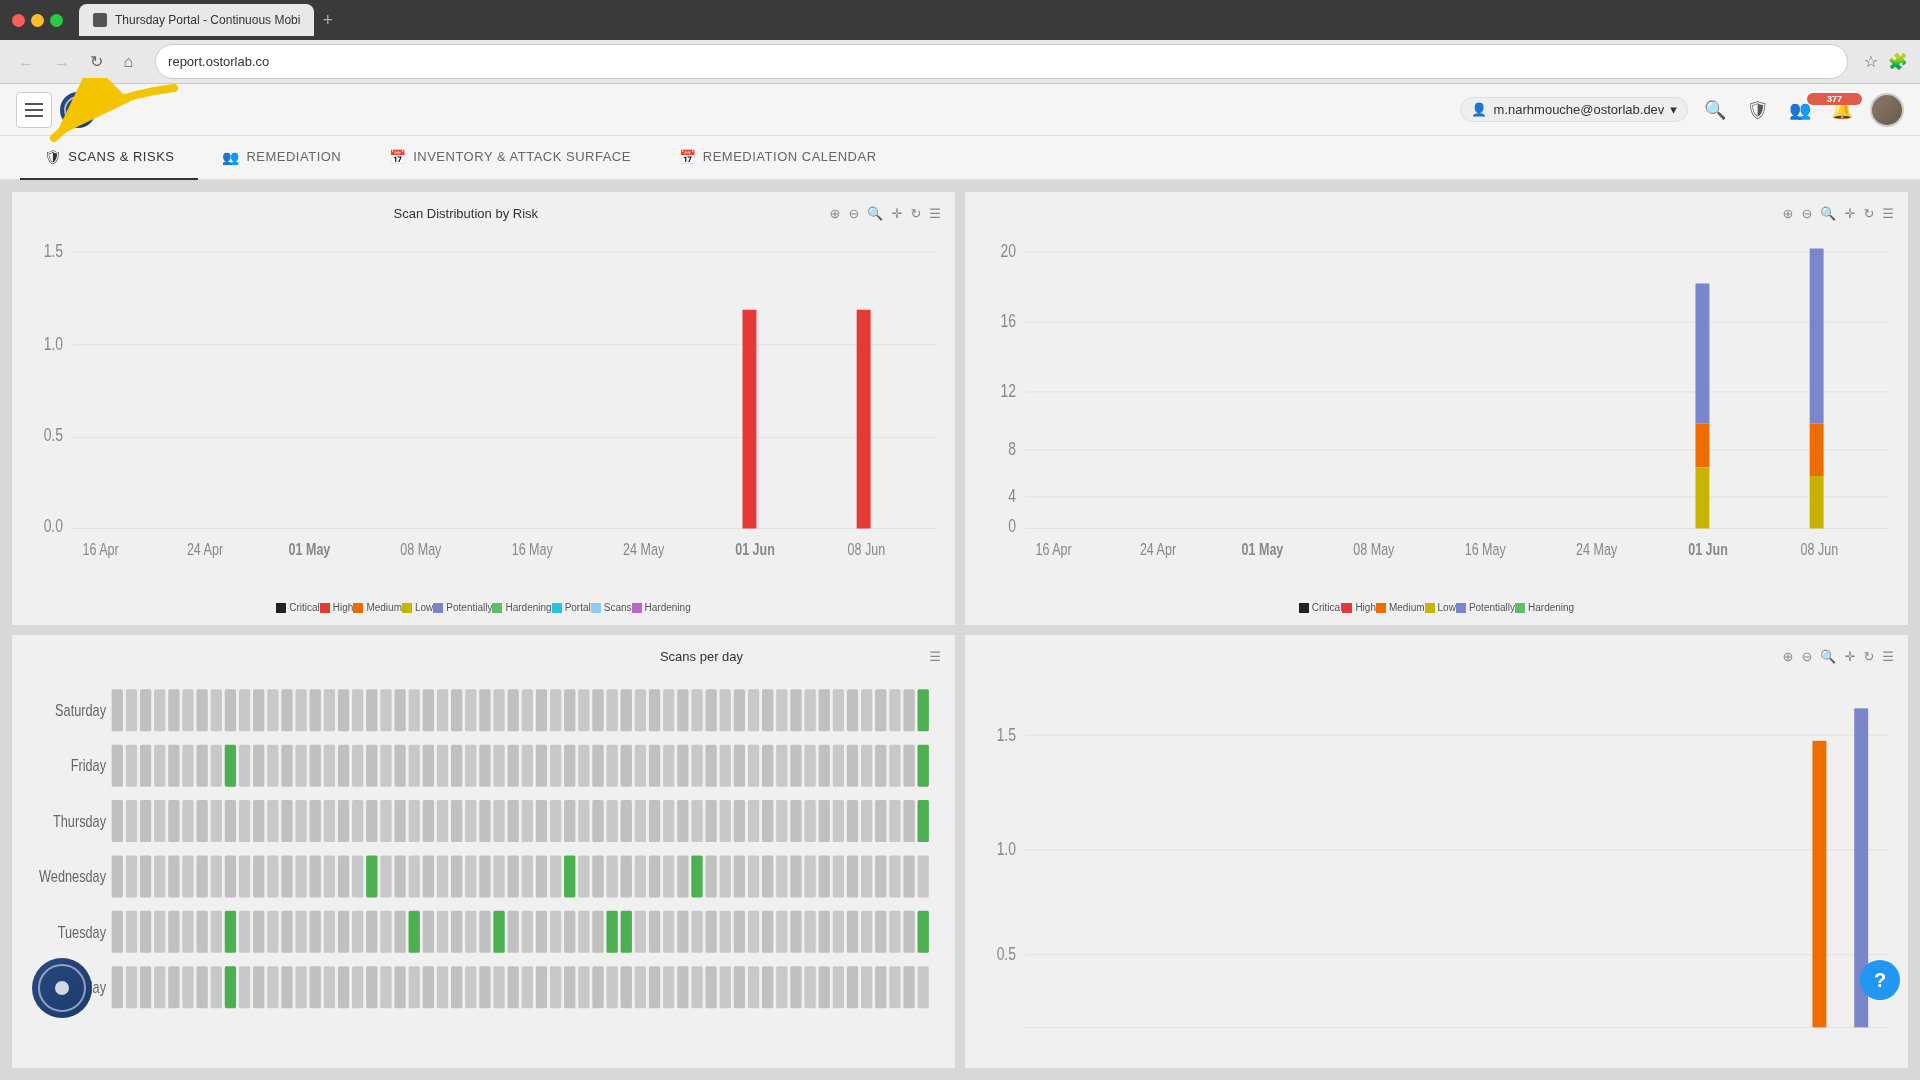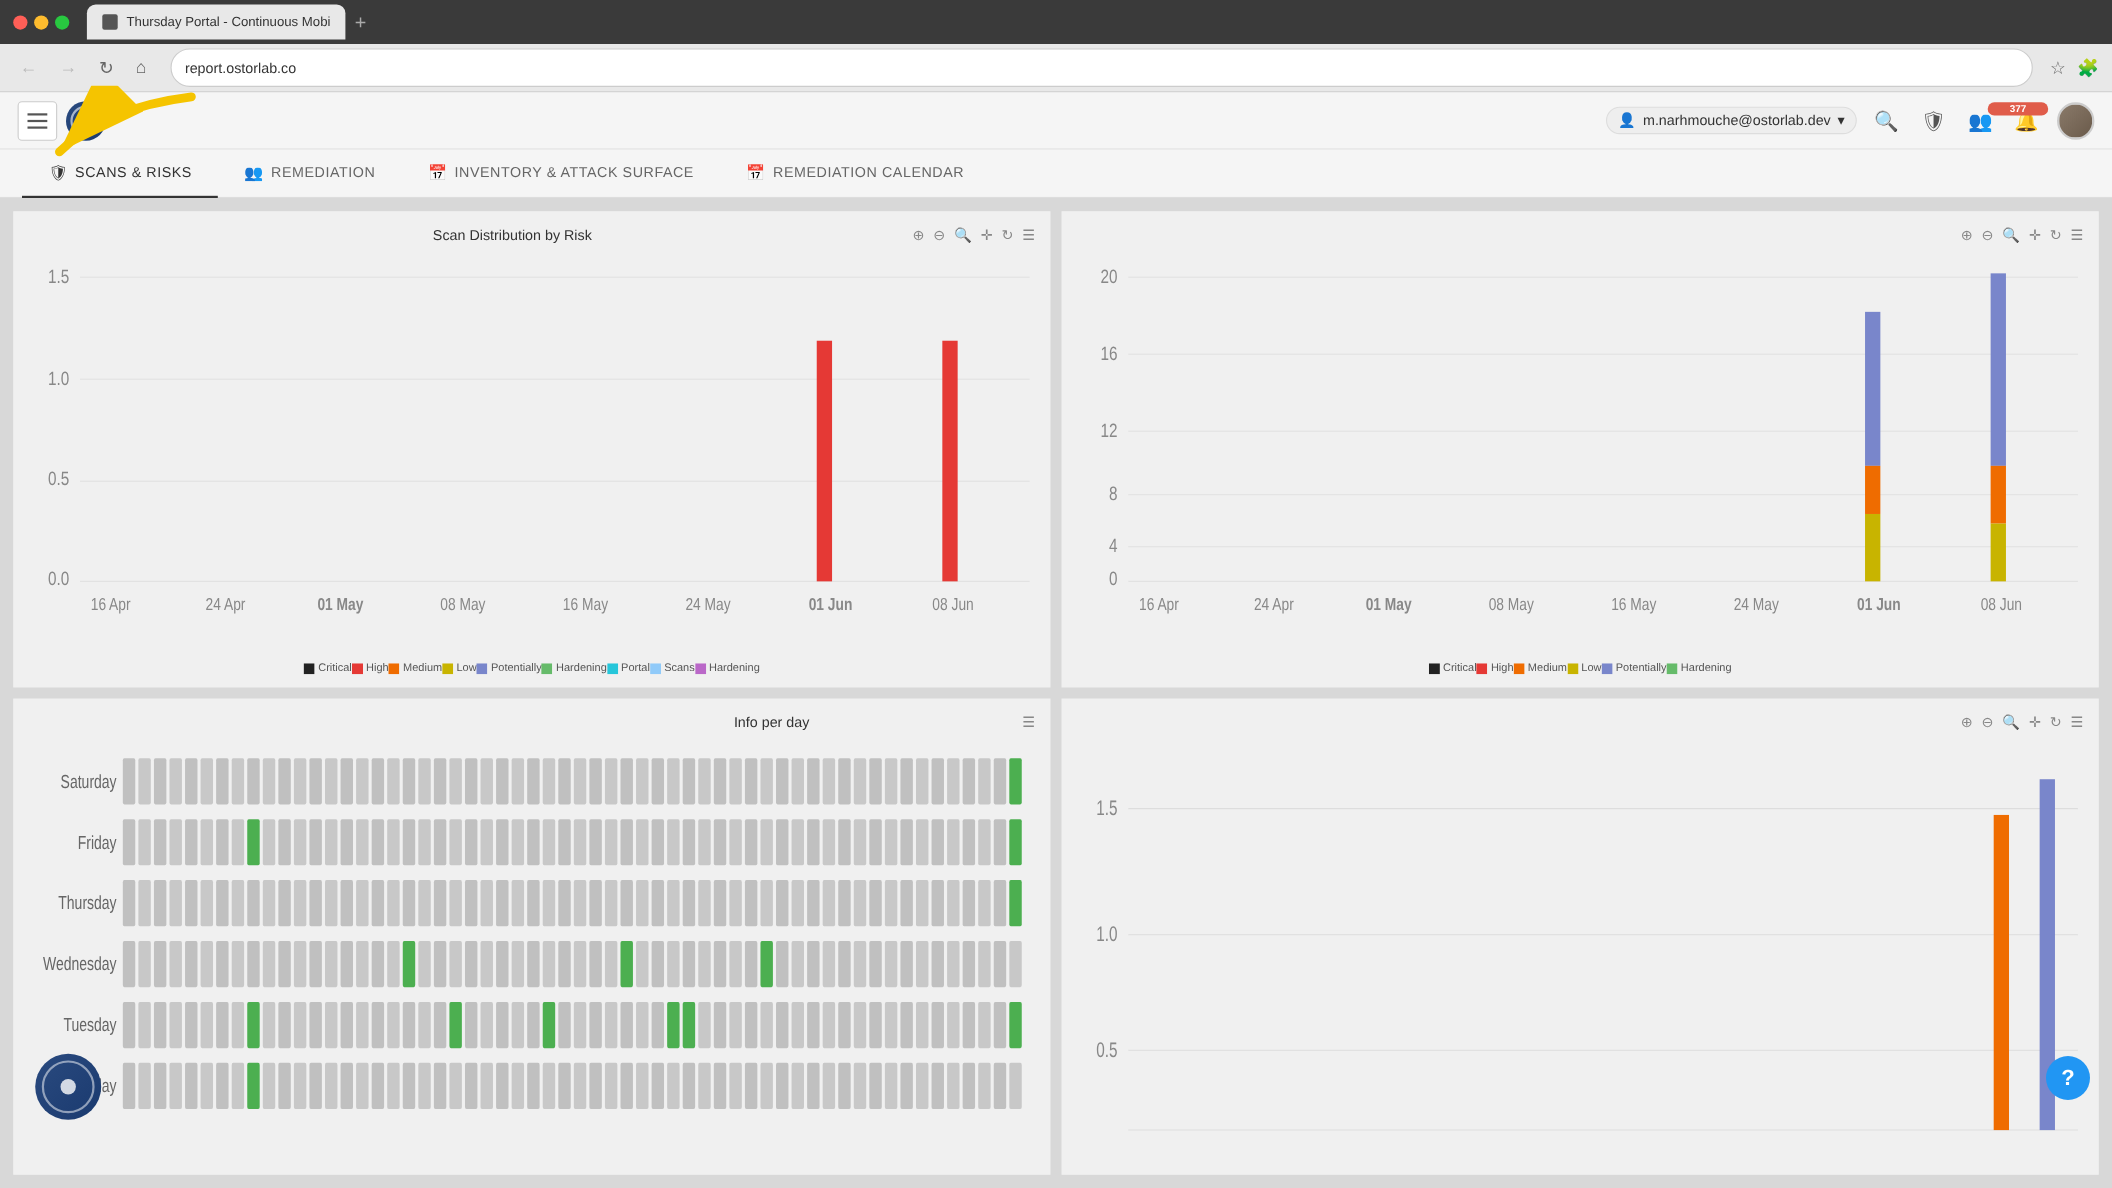--- a/index.html
+++ b/index.html
@@ -617,21 +617,21 @@
               <rect width="10" height="10" fill="#66bb6a"></rect>
             </svg>
           <span>Hardening</span>
         </div>
       </div>
     </div>
 
     <div class="chart-card">
       <div class="chart-header">
         <div style="flex:1"></div>
-        <span class="chart-title">Info per day</span>
+        <span class="chart-title">Scans per day</span>
         <div class="chart-controls">
           <button class="chart-ctrl-btn">☰</button>
         </div>
       </div>
       <div class="heatmap-container">
         <svg width="100%" height="100%" viewBox="0 0 650 200" preserveAspectRatio="none">
 
           <text x="58" y="22" font-size="9" fill="#666" text-anchor="end">Saturday</text>
           <text x="58" y="51" font-size="9" fill="#666" text-anchor="end">Friday</text>
           <text x="58" y="80" font-size="9" fill="#666" text-anchor="end">Thursday</text>

